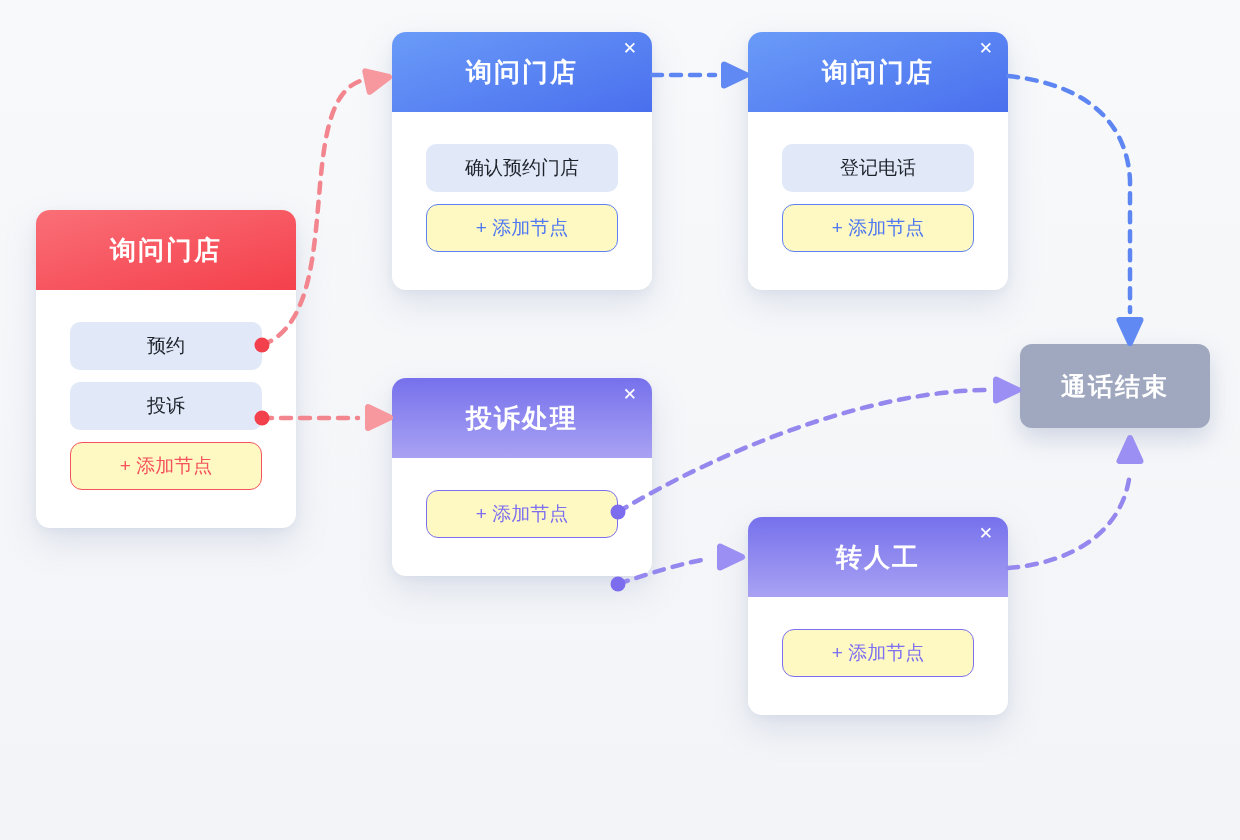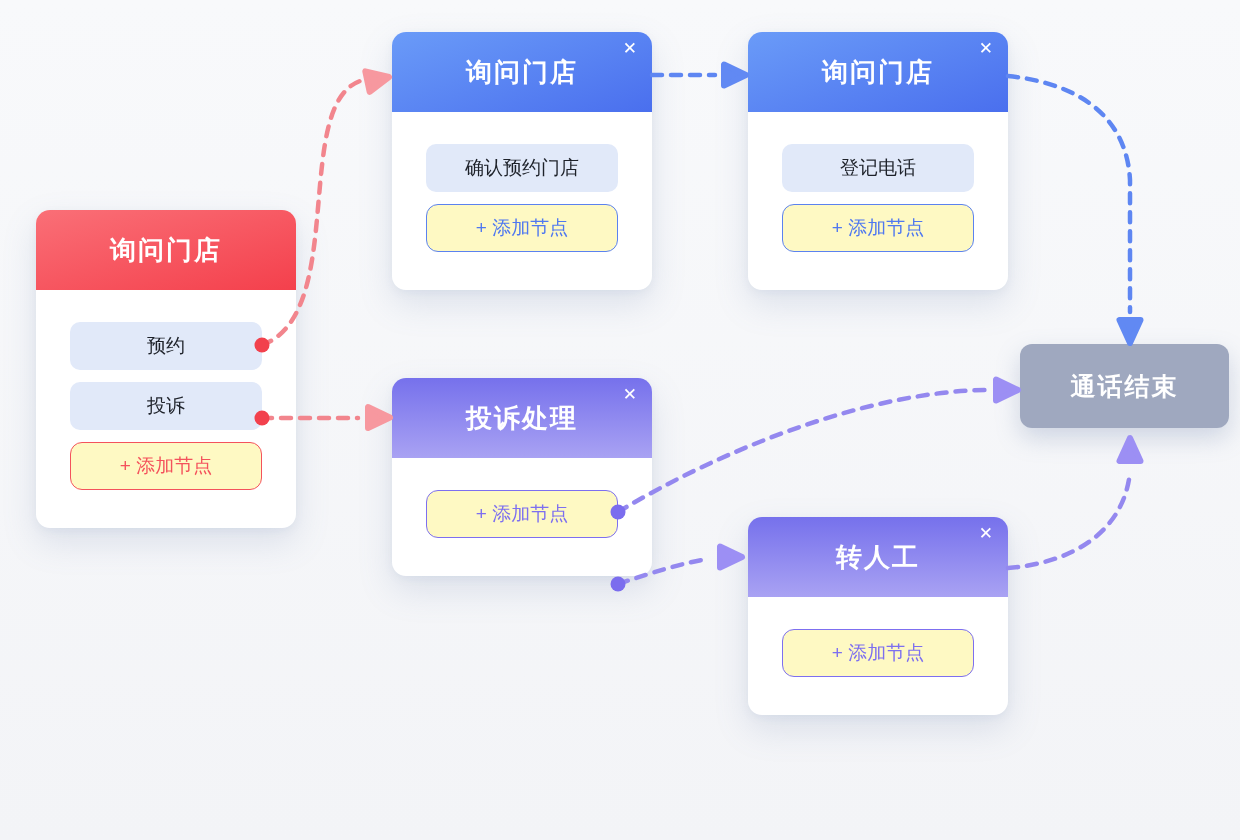--- a/index.html
+++ b/index.html
@@ -45,21 +45,21 @@
   .theme-purple .add-btn{border-color:#7d6ff0;color:#7d6ff0;}
 
   #card-start{left:36px;top:210px;}
   #card-ask-store{left:392px;top:32px;}
   #card-collect-info{left:748px;top:32px;}
   #card-complaint{left:392px;top:378px;}
   #card-to-human{left:748px;top:517px;}
 
   
   .end-node{
-    position:absolute;left:1020px;top:344px;width:209px;height:84px;
+    position:absolute;left:1020px;top:344px;width:190px;height:84px;
     background:#9fa8bf;border-radius:12px;color:#fff;
     font-size:25px;font-weight:700;letter-spacing:2px;
     display:flex;align-items:center;justify-content:center;
     box-shadow:0 10px 24px rgba(104,126,170,.28);
   }
 
   
   svg.edges{position:absolute;inset:0;z-index:5;pointer-events:none;}
   .edge{fill:none;stroke-width:4.5;stroke-linecap:round;stroke-dasharray:10 9;}
   .edge-red{stroke:#f2858d;}

